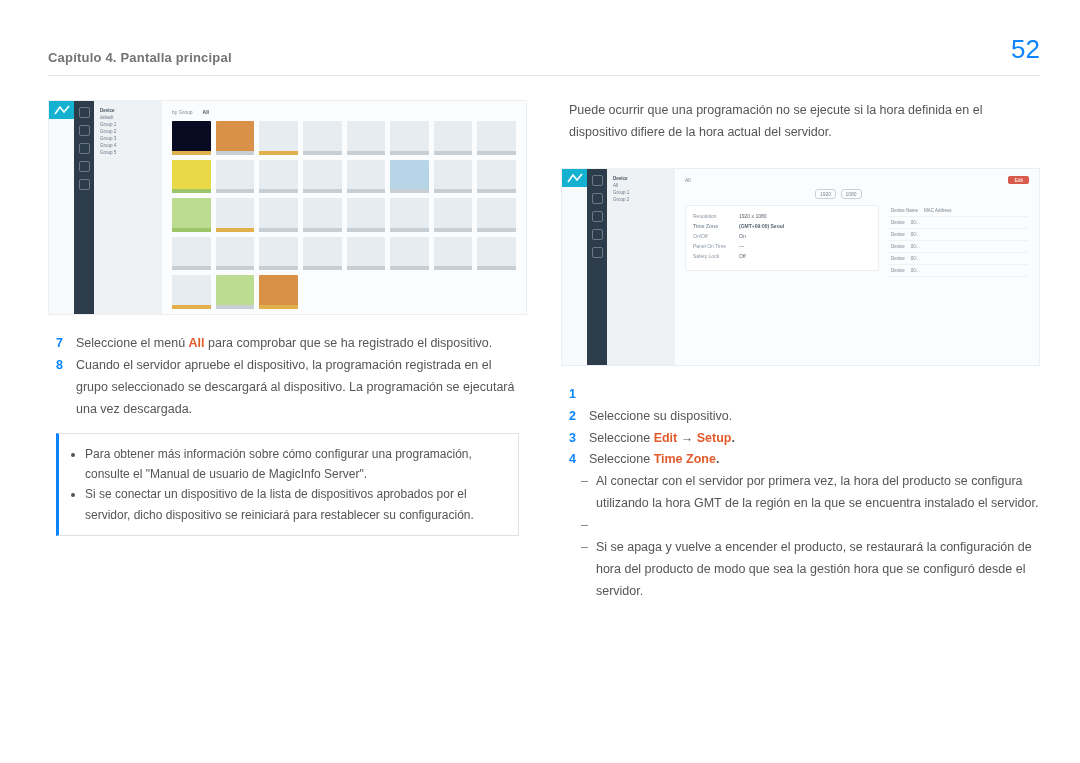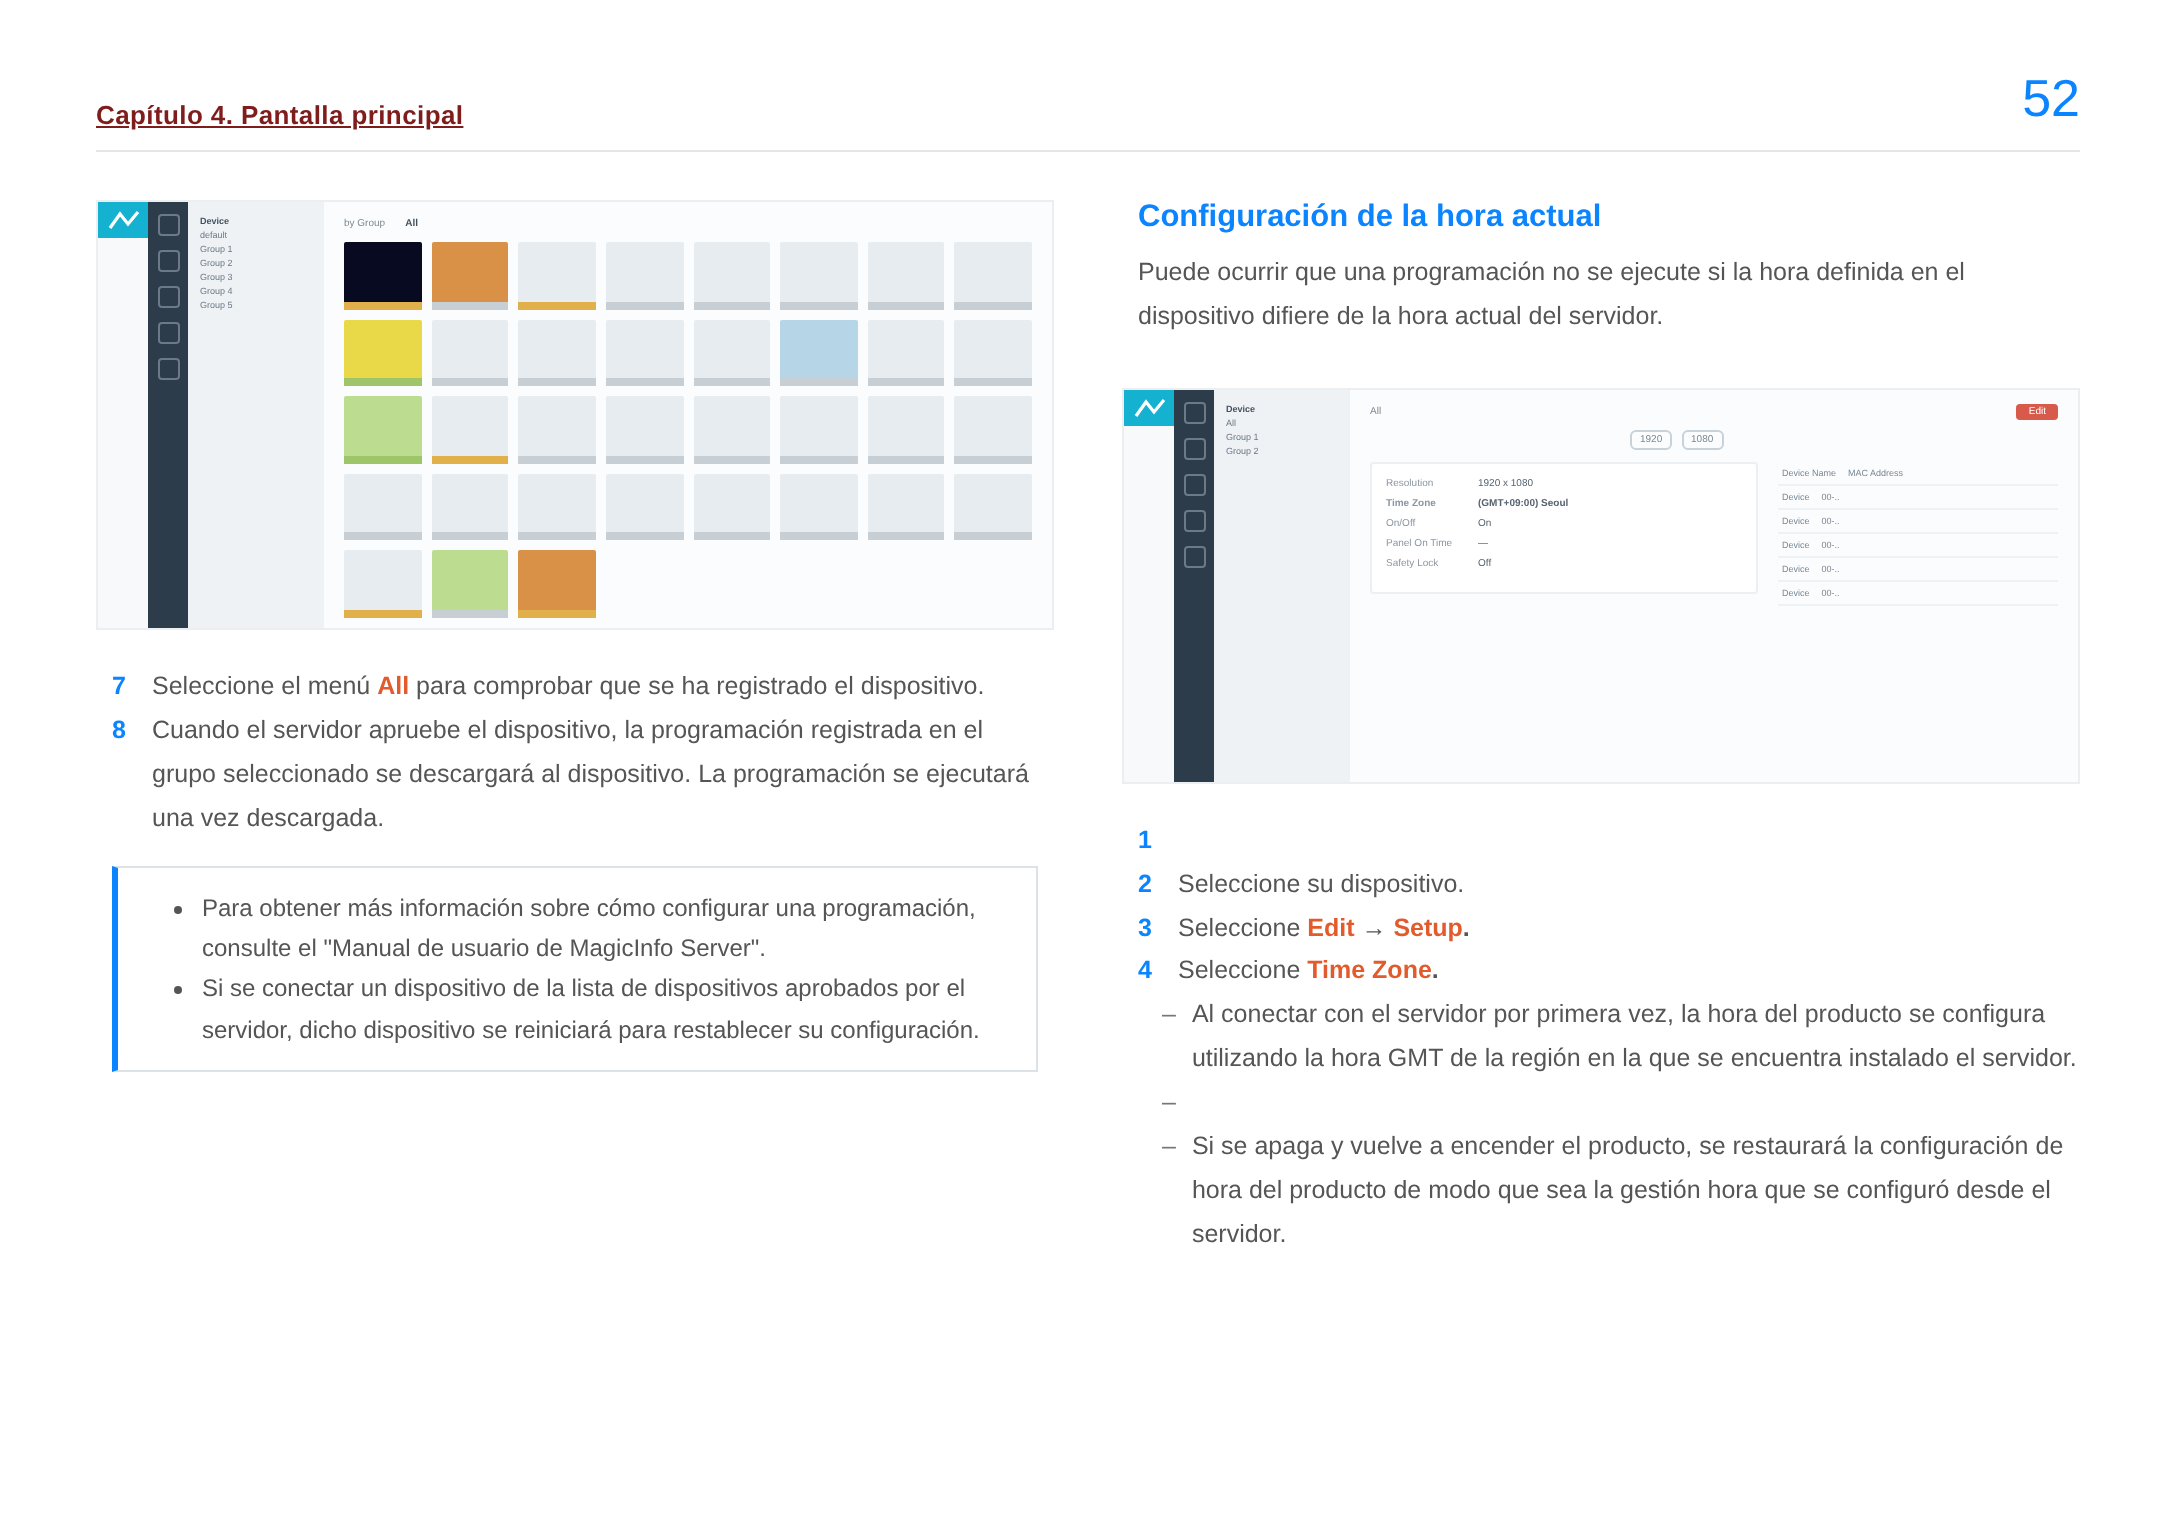--- a/index.html
+++ b/index.html
@@ -6,21 +6,21 @@
   body {
     font-family: -apple-system, "Segoe UI", Arial, sans-serif;
     background: #fff;
     color: #333;
     width: 1080px;
     height: 763px;
     position: relative;
     padding: 34px 40px 24px 48px;
   }
   .header-row { display: flex; justify-content: space-between; align-items: flex-end; }
-  .chapter-title { color: #7f1d1d; font-size: 13px; font-weight: 600; letter-spacing: .2px; text-decoration: underline; }
+  .chapter-title { color: #737373; font-size: 13px; font-weight: 600; letter-spacing: .2px; }
   .page-number { color: #0a84ff; font-size: 26px; font-weight: 400; }
   .hr { height: 1px; background: #e6e6e6; margin: 10px 0 24px; }
 
   .cols { display: flex; gap: 34px; }
   .col { width: 50%; }
 
   
   .shot {
     border: 1px solid #eceff2;
     background: #f7f9fb;
@@ -60,21 +60,21 @@
   .shot2 .row{display:flex;gap:6px;font-size:4.5px;color:#7a8894;border-bottom:1px solid #eef2f5;padding:3px 2px}
   .shot2 .pill{display:inline-block;border:1px solid #c8d2da;border-radius:3px;padding:1px 4px;margin-right:3px}
   .shot2 .hdrbar{font-size:5px;color:#7b8893;display:flex;justify-content:space-between;margin-bottom:6px}
   .shot2 .badge{background:#d85a4a;color:#fff;border-radius:2px;padding:1px 6px;font-size:5px}
 
   
   .list-num { display:flex; gap:10px; line-height:1.75; font-size:12.5px; color:#555; margin:0 8px;}
   .list-num .n { color:#0a84ff; font-weight:700; min-width:10px; }
   .emph-r{font-weight:700;color:#e25b2d}
   .arrow{font-weight:700}
-  .note-box{border:1px solid #dde2e6;border-left:3px solid #0a84ff;padding:10px 28px;margin:12px 8px 0;font-size:12px;color:#555;line-height:1.7}
+  .note-box{border:1px solid #dde2e6;border-left:3px solid #0a84ff;padding:10px 12px;margin:12px 8px 0;font-size:12px;color:#555;line-height:1.7}
   .note-box li{margin-left:14px}
   .h2{color:#0a84ff;font-size:15.5px;font-weight:600;margin:0 8px 8px}
   .para{font-size:12.5px;color:#555;line-height:1.75;margin:0 8px 24px}
   .sub{margin-left:20px;display:flex;gap:8px;font-size:12.5px;color:#555;line-height:1.75}
   .sub .dash{color:#777}
 </style>
 </head>
 <body>
 
 <div class="header-row">
@@ -236,21 +236,20 @@
 
     <div class="note-box">
       <ul>
         <li>Para obtener más información sobre cómo configurar una programación, consulte el "Manual de usuario de MagicInfo Server".</li>
         <li>Si se conectar un dispositivo de la lista de dispositivos aprobados por el servidor, dicho dispositivo se reiniciará para restablecer su configuración.</li>
       </ul>
     </div>
   </div>
 
   <div class="col">
-    <div class="h2">Configuración de la hora actual</div>
     <div class="para">Puede ocurrir que una programación no se ejecute si la hora definida en el dispositivo difiere de la hora actual del servidor.</div>
 
     <div class="shot shot2" style="height:198px">
       <div class="logo">
           <svg width="16" height="10">
             <path d="M1 9 L6 2 L10 7 L15 1" stroke="#fff" stroke-width="1.6" fill="none"></path>
           </svg>
         </div>
       <div class="rail">
           <div class="ri"></div>

